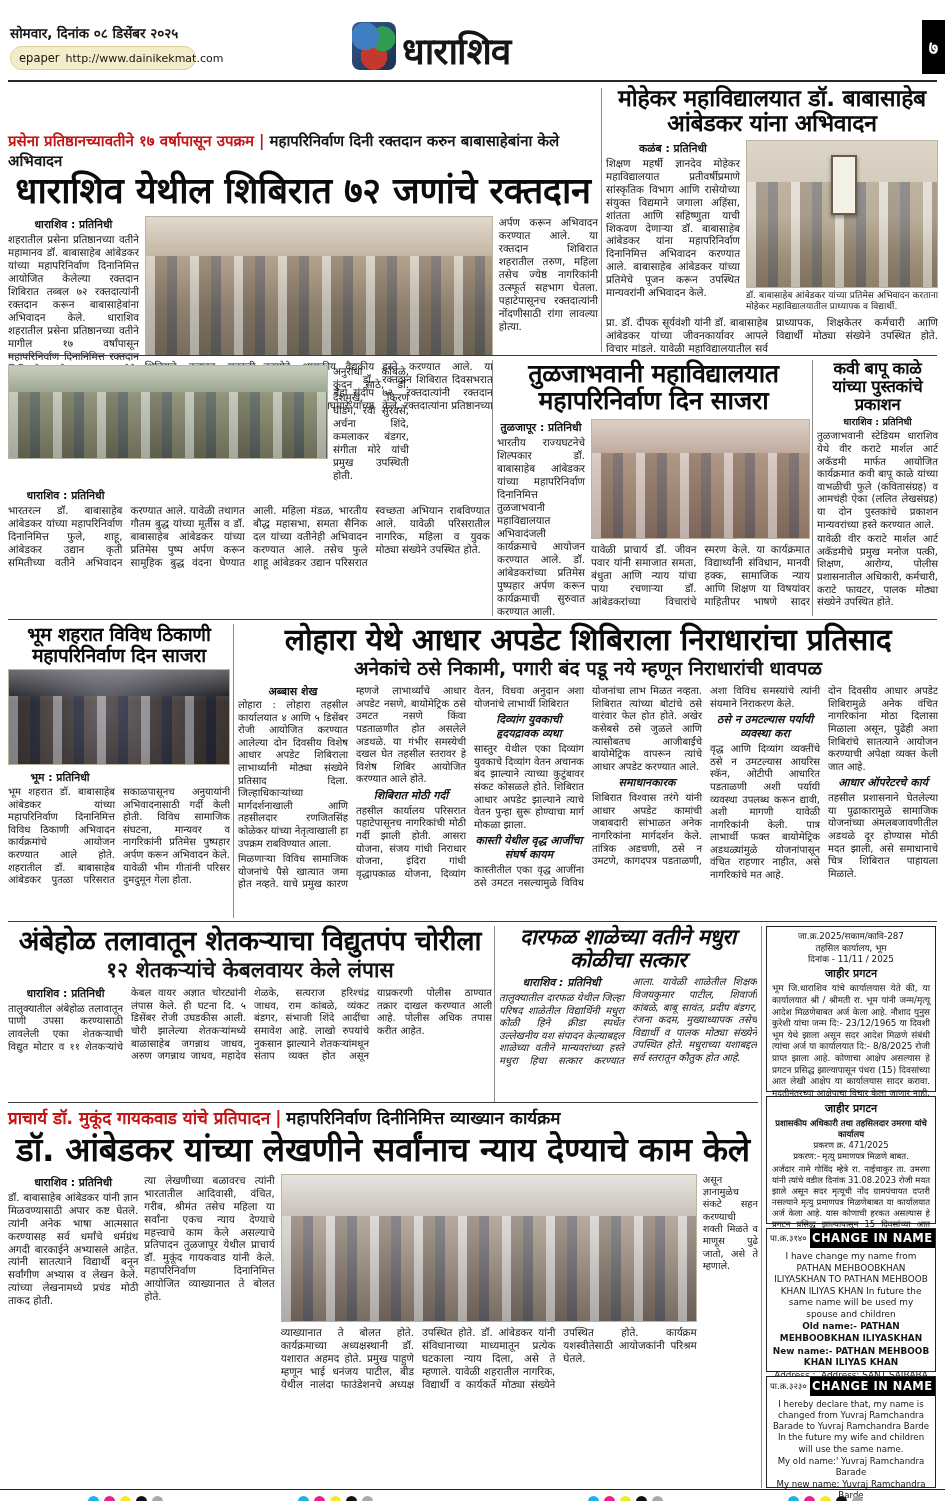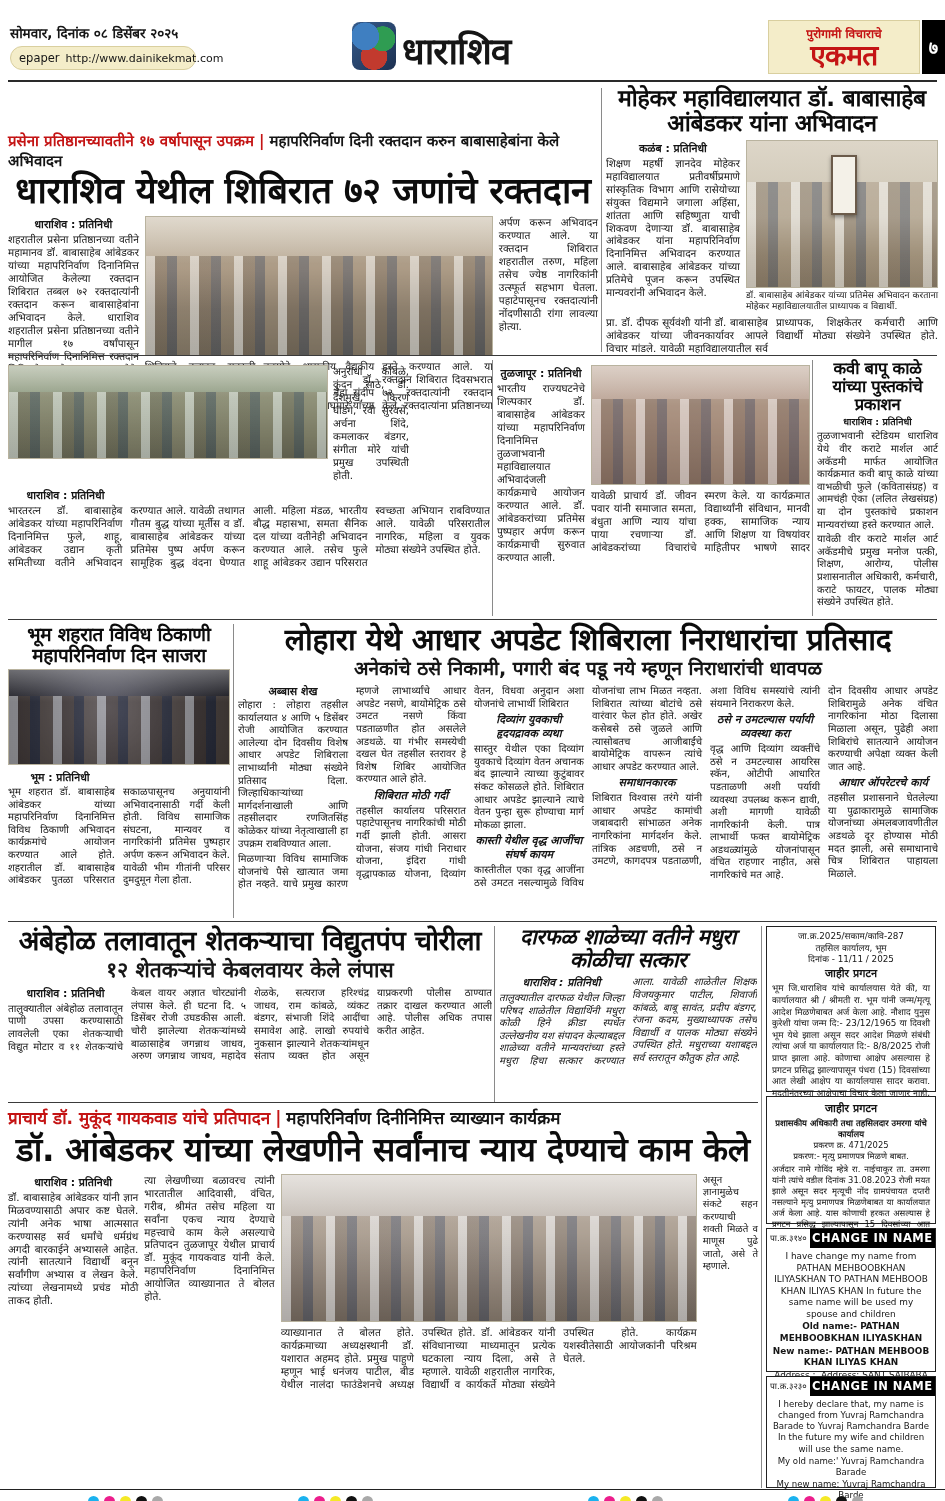--- a/index.html
+++ b/index.html
@@ -67,24 +67,20 @@
 
   <div class="abs" style="left:8px;top:18px;width:929px;height:62px;border-bottom:2.5px solid #2a2a2a;">
     <div class="abs" style="left:2px;top:6px;font-size:13.5px;font-weight:bold;">सोमवार, दिनांक ०८ डिसेंबर २०२५</div>
     <div class="abs cream" style="left:2px;top:28px;width:186px;height:24px;border-radius:12px;display:flex;align-items:center;padding:0 8px;box-sizing:border-box;">
       <span style="font-size:11.5px;font-weight:normal;">epaper</span>
       <span class="epaper-ic"></span>
       <span style="font-size:11px;">http://www.dainikekmat.com</span>
     </div>
     <div class="abs logo-ic" style="left:344px;top:4px;"></div>
     <div class="abs" style="left:394px;top:6px;font-size:37px;font-weight:bold;letter-spacing:-1px;">धाराशिव</div>
-    <div class="abs cream" style="left:760px;top:2px;width:152px;height:54px;text-align:center;box-sizing:border-box;padding-top:4px;">
-      <div style="color:#c41414;font-size:12px;font-weight:bold;">पुरोगामी विचाराचे</div>
-      <div style="color:#c41414;font-size:28px;font-weight:bold;line-height:1;letter-spacing:-.5px;">एकमत</div>
-    </div>
     <div class="abs" style="left:914px;top:2px;width:23px;height:54px;background:#000;color:#fff;display:flex;align-items:center;justify-content:center;">
       <span style="font-size:18px;font-weight:bold;">७</span>
     </div>
   </div>
 
   <div class="abs" style="left:8px;top:86px;width:590px;height:266px;">
     <div class="kicker" style="font-size:15px;margin-top:44px;">
       <span class="kr">प्रसेना प्रतिष्ठानच्यावतीने १७ वर्षापासून उपक्रम</span><span class="ksep">|</span><span>महापरिनिर्वाण दिनी रक्तदान करुन बाबासाहेबांना केले अभिवादन</span>
     </div>
     <div class="hl" style="font-size:36px;margin-top:2px;">धाराशिव येथील शिबिरात ७२ जणांचे रक्तदान</div>
@@ -129,20 +125,21 @@
     </div>
     <div style="margin-top:5px;">
       <div class="dl" style="width:115px;">धाराशिव : प्रतिनिधी</div>
       <p class="bt jt" style="margin:0;column-count:4;column-gap:8px;height:108px;overflow:hidden;">भारतरत्न डॉ. बाबासाहेब आंबेडकर यांच्या महापरिनिर्वाण दिनानिमित्त फुले, शाहू, आंबेडकर उद्यान कृती समितीच्या वतीने अभिवादन करण्यात आले. यावेळी तथागत गौतम बुद्ध यांच्या मूर्तीस व डॉ. बाबासाहेब आंबेडकर यांच्या प्रतिमेस पुष्प अर्पण करून सामूहिक बुद्ध वंदना घेण्यात आली. महिला मंडळ, भारतीय बौद्ध महासभा, समता सैनिक दल यांच्या वतीनेही अभिवादन करण्यात आले. तसेच फुले शाहू आंबेडकर उद्यान परिसरात स्वच्छता अभियान राबविण्यात आले. यावेळी परिसरातील नागरिक, महिला व युवक मोठ्या संख्येने उपस्थित होते.</p>
     </div>
   </div>
 
   <div class="vline" style="left:492px;top:360px;height:256px;"></div>
 
   <div class="abs" style="left:497px;top:360px;width:313px;height:256px;">
+    <div class="hl" style="font-size:25px;">तुळजाभवानी महाविद्यालयात महापरिनिर्वाण दिन साजरा</div>
     <div style="display:flex;gap:6px;margin-top:5px;">
       <div style="width:88px;">
         <div class="dl">तुळजापूर : प्रतिनिधी</div>
         <p class="bt jt" style="margin:0;">भारतीय राज्यघटनेचे शिल्पकार डॉ. बाबासाहेब आंबेडकर यांच्या महापरिनिर्वाण दिनानिमित्त तुळजाभवानी महाविद्यालयात अभिवादंजली कार्यक्रमाचे आयोजन करण्यात आले. डॉ. आंबेडकरांच्या प्रतिमेस पुष्पहार अर्पण करून कार्यक्रमाची सुरुवात करण्यात आली.</p>
       </div>
       <div style="width:219px;">
         <div class="photo crowd ph-d" style="width:217px;height:118px;"></div>
         <p class="bt jt" style="margin:4px 0 0 0;column-count:2;column-gap:8px;height:68px;overflow:hidden;">यावेळी प्राचार्य डॉ. जीवन पवार यांनी समाजात समता, बंधुता आणि न्याय यांचा पाया रचणाऱ्या डॉ. आंबेडकरांच्या विचारांचे स्मरण केले. या कार्यक्रमात विद्यार्थ्यांनी संविधान, मानवी हक्क, सामाजिक न्याय आणि शिक्षण या विषयांवर माहितीपर भाषणे सादर केली. सूत्रसंचालन डॉ. मंत्री आडे यांनी केले. आभार प्रा. निलेश एकदंते यांनी केले. कार्यक्रमास डॉ. बापूराव पवार, डॉ. नेताजी काळे, प्रा. गोकुळ वाविस्कर, प्रा. बालाजी कन्हाळे, प्रा. सुदर्शन गुरव, प्रा. स्वामी बेनवाड तसेच सर्व गुरुदेव कार्यकर्ते, विद्यार्थी, शिक्षकेतर कर्मचारी उपस्थित होते.</p>
       </div>
     </div>

